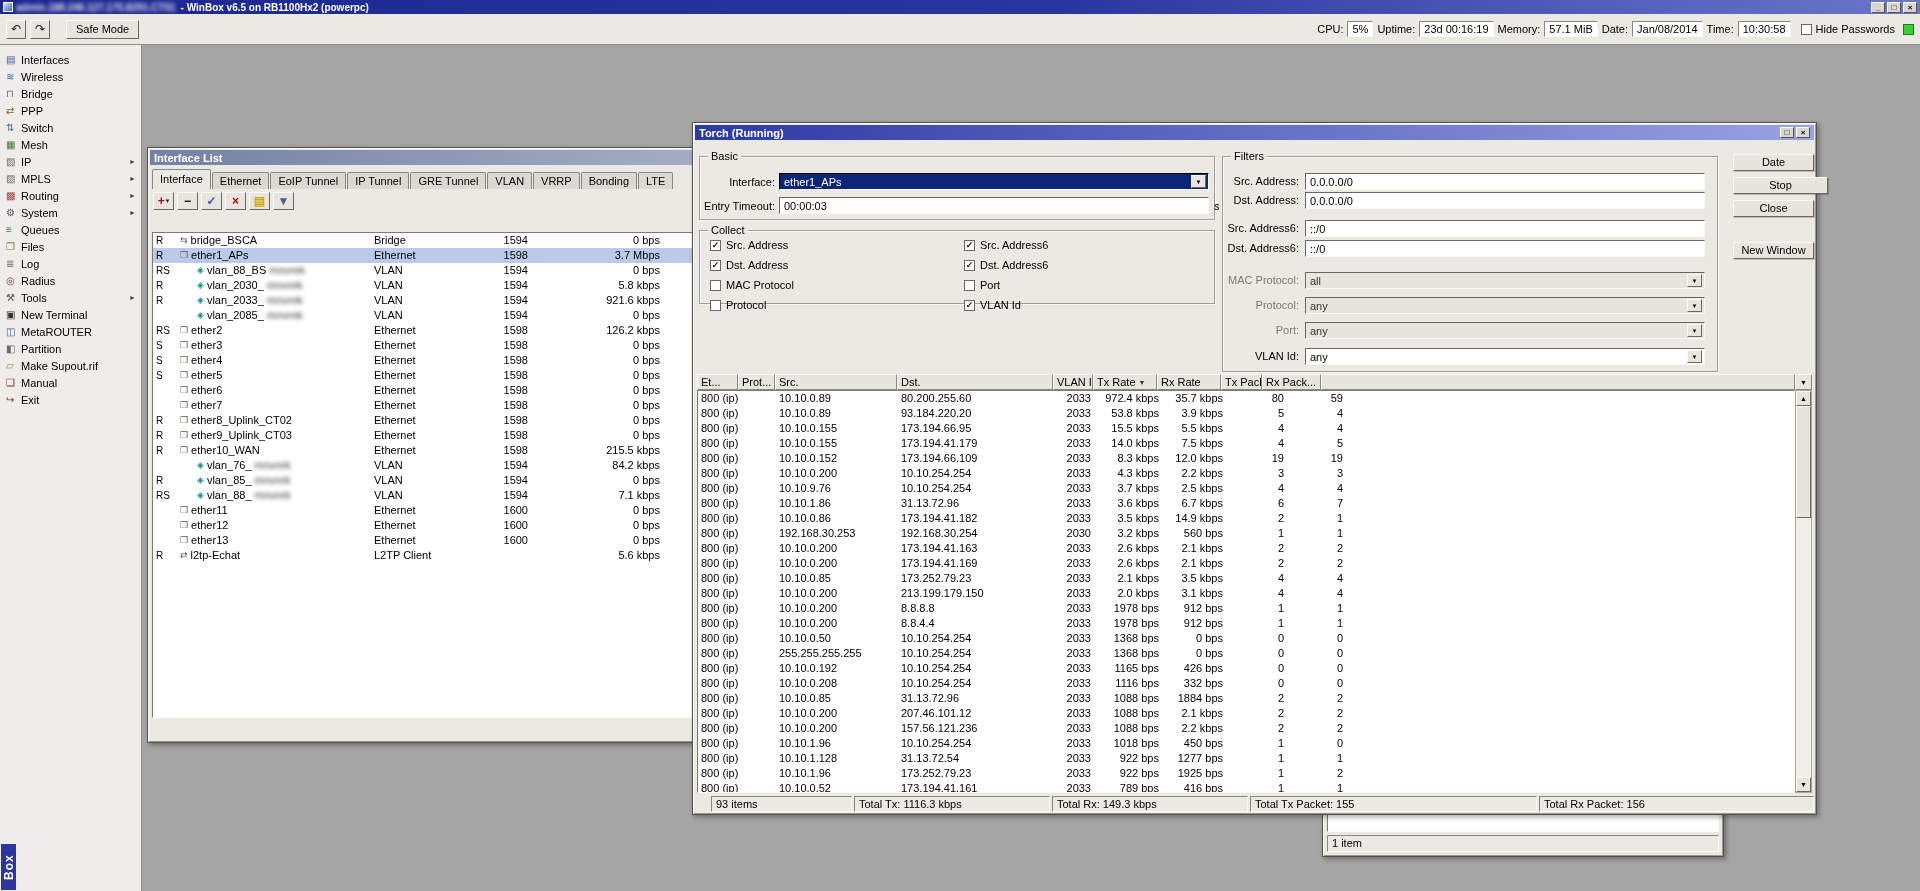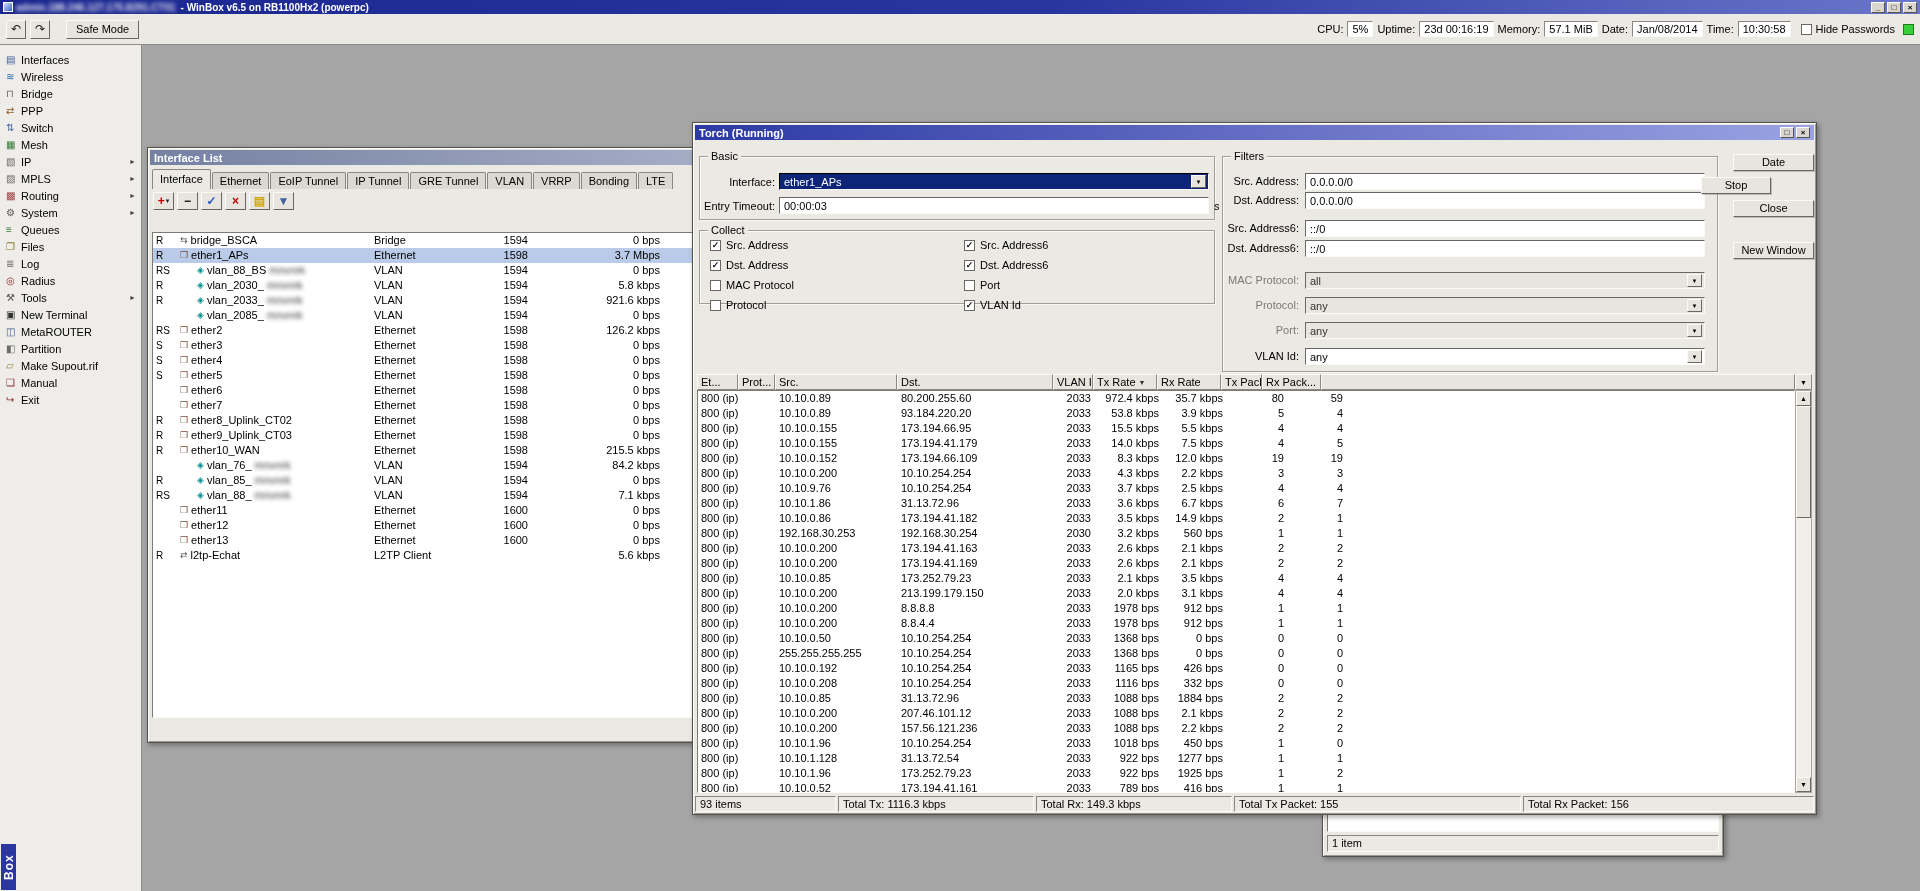--- a/index.html
+++ b/index.html
@@ -87,21 +87,21 @@
   .cbcol{position:absolute;top:8px;display:flex;flex-direction:column;gap:8px;}
   .cbrow{display:flex;align-items:center;gap:5px;height:12px;white-space:nowrap;}
   .cb{width:11px;height:11px;background:#fff;border:1px solid #6b6863;display:inline-flex;align-items:center;justify-content:center;font-size:9px;font-weight:bold;color:#111;flex:none;}
   .btn{position:absolute;height:17px;background:#e8e5df;border:1px solid;border-color:#fbfaf7 #6b6863 #6b6863 #fbfaf7;box-shadow:1px 1px 0 rgba(0,0,0,.2);text-align:center;line-height:15px;}
   #torch .thead{left:2px;right:2px;top:234px;}
   #torch .rowsbox{left:2px;right:19px;top:250px;bottom:19px;}
   .vscroll{position:absolute;right:2px;top:250px;width:17px;bottom:19px;background:#f1efe9;border:1px solid #aaa79f;}
   .sarrow{position:absolute;left:0;right:0;height:15px;background:#e8e5df;border:1px solid;border-color:#fbfaf7 #6b6863 #6b6863 #fbfaf7;font-size:7px;display:flex;align-items:center;justify-content:center;}
   .sarrow.sdown{bottom:0;}
   .sthumb{position:absolute;left:0;right:0;top:15px;height:112px;background:#e8e5df;border:1px solid;border-color:#fbfaf7 #6b6863 #6b6863 #fbfaf7;}
-  .statusbar{position:absolute;left:0;right:0;bottom:0;height:16px;display:flex;gap:2px;}
+  .statusbar{position:absolute;left:0;right:0;bottom:0;height:16px;display:flex;gap:2px;padding-left:16px;}
 </style>
 </head>
 <body>
 
 <div class="desktop">
 
   <div class="main-title">
     <span class="appico"></span>
     <span class="tred">admin.188.246.127.175.8291.CT01</span>
     <span>- WinBox v6.5 on RB1100Hx2 (powerpc)</span>
@@ -970,19 +970,19 @@
         <div class="field dis" style="left:610px;top:182px;width:400px">
           <span class="fval">any</span>
           <span class="cbtn">▼</span>
         </div>
         <div class="flabel" style="left:506px;top:210px;width:98px">VLAN Id:</div>
         <div class="field" style="left:610px;top:208px;width:400px">
           <span class="fval">any</span>
           <span class="cbtn">▼</span>
         </div>
         <div class="btn" style="left:1038px;top:14px;width:81px">Date</div>
-        <div class="btn" style="left:1006px;top:37px;width:70px">Stop</div>
+        <div class="btn" style="left:1038px;top:37px;width:95px">Stop</div>
         <div class="btn" style="left:1038px;top:60px;width:81px">Close</div>
         <div class="btn" style="left:1038px;top:102px;width:81px">New Window</div>
       </div>
   </div>
 
 </div>
 
 </body></html>

